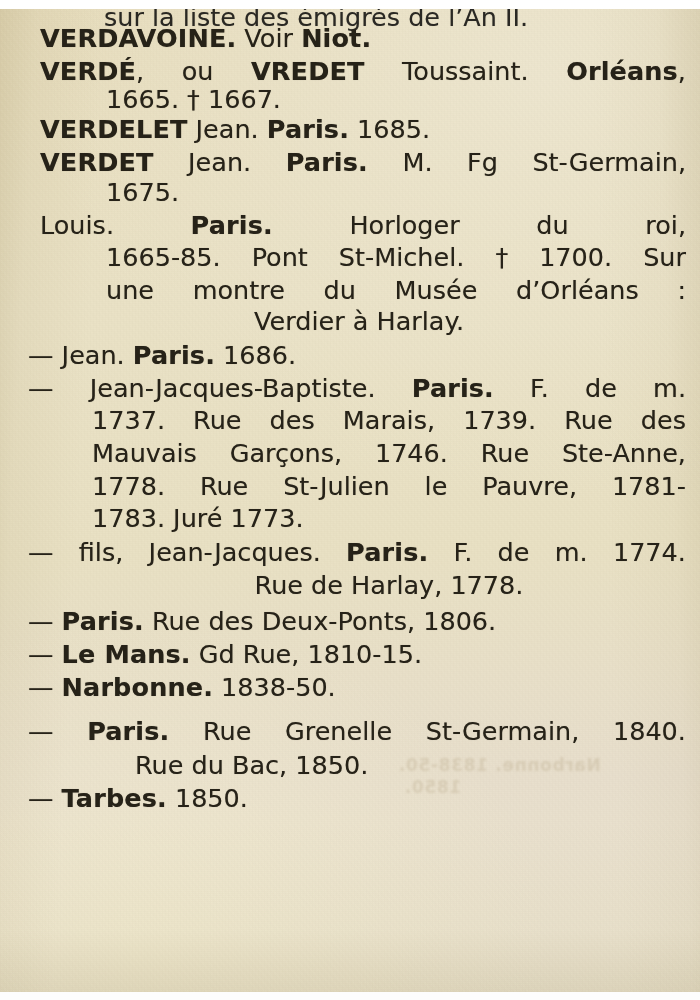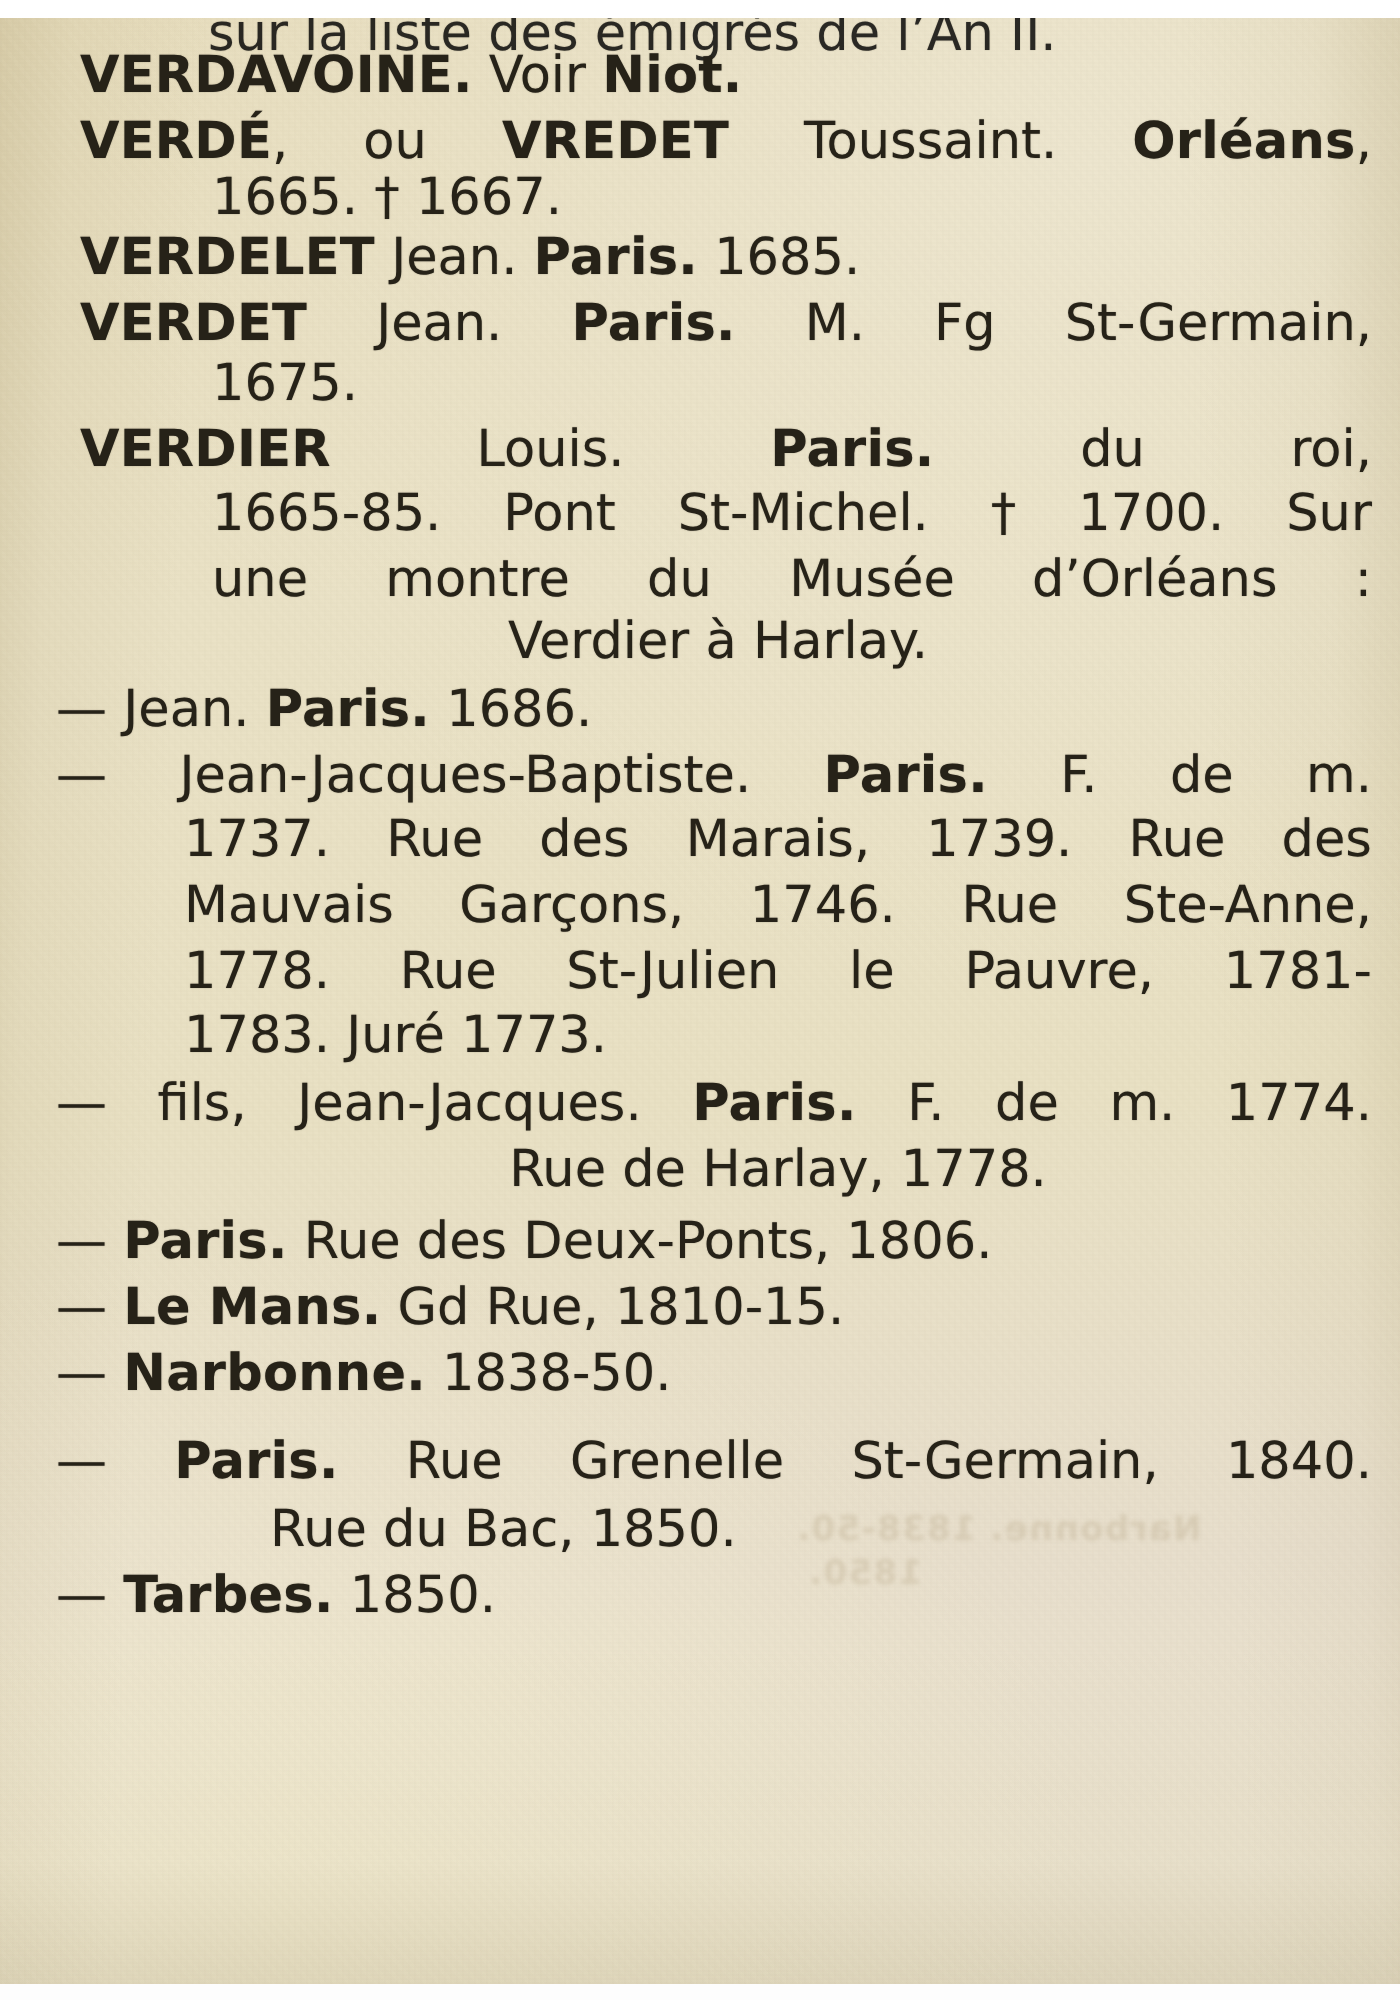--- a/index.html
+++ b/index.html
@@ -148,23 +148,23 @@
       <div class="line just" style="top: 145px; left: 26px; width: 646px;">
         <span><b>VERDET</b></span>
         <span><span>Jean.</span></span>
         <span><b>Paris.</b></span>
         <span><span>M.</span></span>
         <span><span>Fg</span></span>
         <span><span>St-Germain,</span></span>
       </div>
       <div class="line" style="top: 175px; left: 92px; width: 580px;"><span>1675.</span></div>
       <div class="line just" style="top: 208px; left: 26px; width: 646px;">
-        <span><b>VERDIER</b></span>
         <span><span>Louis.</span></span>
         <span><b>Paris.</b></span>
+        <span><span>Horloger</span></span>
         <span><span>du</span></span>
         <span><span>roi,</span></span>
       </div>
       <div class="line just" style="top: 240px; left: 92px; width: 580px;">
         <span><span>1665-85.</span></span>
         <span><span>Pont</span></span>
         <span><span>St-Michel.</span></span>
         <span><span>†</span></span>
         <span><span>1700.</span></span>
         <span><span>Sur</span></span>

